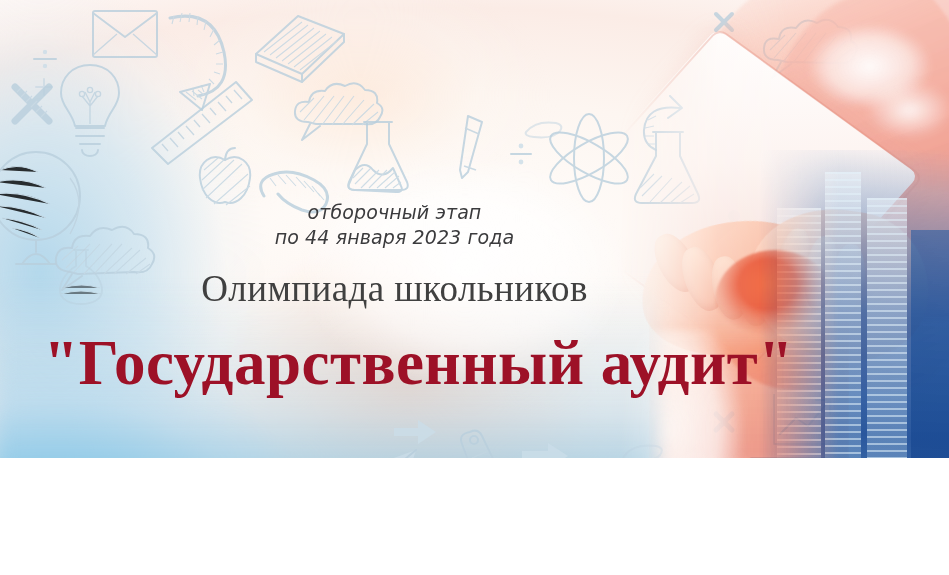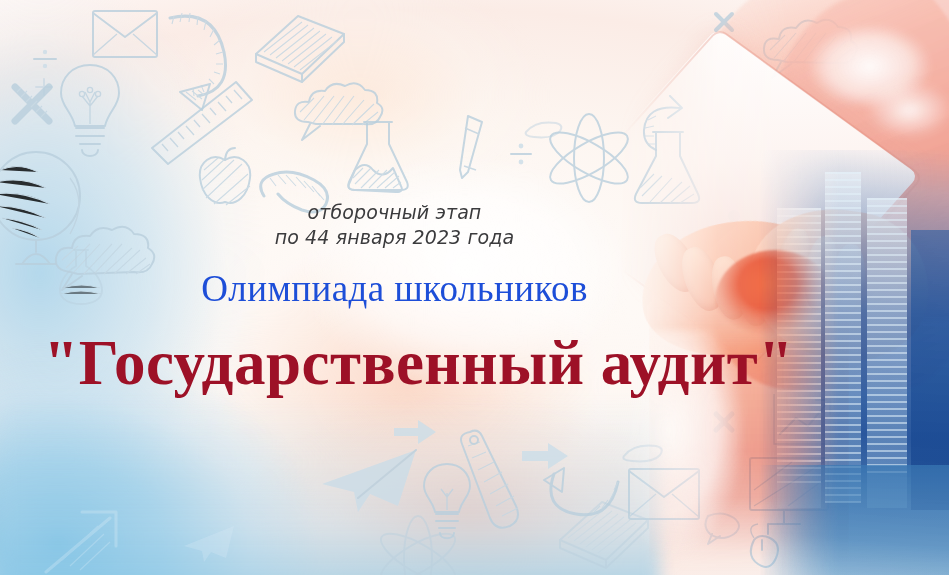--- a/index.html
+++ b/index.html
@@ -2,21 +2,21 @@
 <html lang="ru"><head>
 <meta charset="utf-8">
 <title>Олимпиада школьников</title>
 <style>
   html,body{margin:0;padding:0;background:#ffffff;}
   body{font-family:"Liberation Sans",sans-serif;}
 
   .banner{
     position:relative;
     width:949px;
-    height:575px;
+    height:458px;
     overflow:hidden;
     background:#fdfbf8;
   }
 
   
   .bg-base{
     position:absolute; inset:0;
     background:
       radial-gradient(120% 90% at 46% 52%, #fffdfb 0%, #fdf6f1 34%, #fbece6 56%, rgba(250,228,222,0) 78%),
       linear-gradient(180deg,#ffffff 0%,#fdfafa 46%,#f6f5f7 100%);
@@ -185,21 +185,21 @@
     letter-spacing:.1px;
     padding-right:160px;
   }
   .subtitle .ln{display:block; white-space:nowrap;}
   .headline{
     position:absolute; left:0; right:0; top:267px;
     text-align:center;
     font-family:"Liberation Serif","DejaVu Serif",serif;
     font-size:37px;
     line-height:44px;
-    color:#1d4ed8;
+    color:#404040;
     letter-spacing:.4px;
     white-space:nowrap;
     padding-right:160px;
   }
   .title{
     position:absolute; left:0; right:0; top:325px;
     text-align:center;
     font-family:"Liberation Serif","DejaVu Serif",serif;
     font-weight:700;
     font-size:63px;

